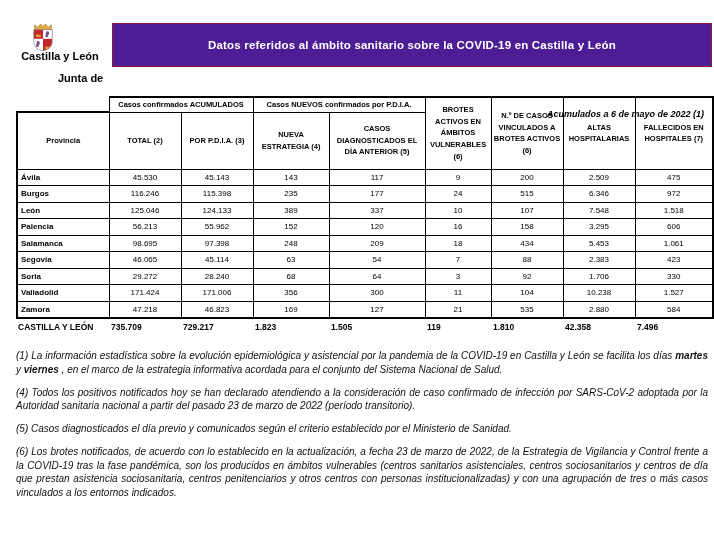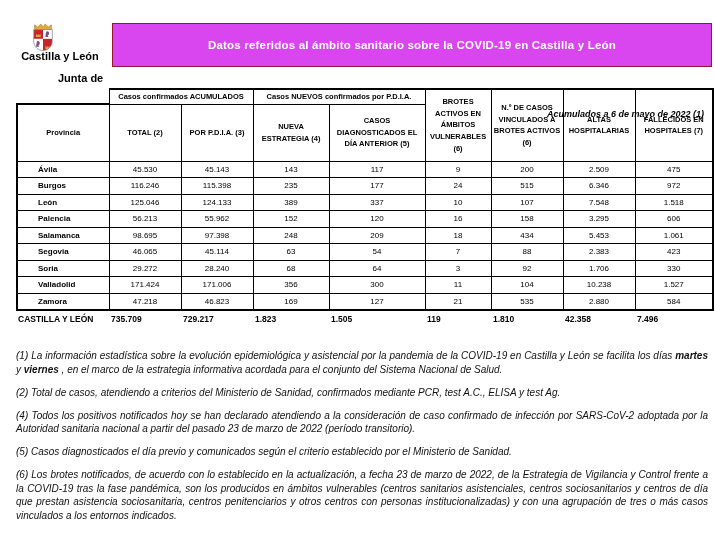--- a/index.html
+++ b/index.html
@@ -15,33 +15,33 @@
   
   .banner{position:absolute;left:112px;top:23px;width:598px;height:42px;
           background:#A81E3F;border:1px solid #8F1834;
           display:flex;align-items:center;justify-content:center;}
   .banner span{color:#fff;font-weight:bold;font-size:11.5px;letter-spacing:.2px;}
 
   
   .subtitle{position:absolute;right:10px;top:69px;font-size:9px;font-style:italic;font-weight:bold;margin-top:40px;}
 
   
-  table{position:absolute;left:16px;top:88px;width:696px;border-collapse:collapse;table-layout:fixed;}
+  table{position:absolute;left:16px;top:96px;width:696px;border-collapse:collapse;table-layout:fixed;}
   th,td{border:1px solid #000;padding:0 2px;vertical-align:middle;overflow:hidden;}
   thead th{font-weight:bold;font-size:7.5px;text-align:center;line-height:1.55;}
   tr.group-row{height:15px;}
   tr.head-row{height:57px;}
   td.noborder{border:none;background:#fff;}
   .b-top{border-top:2px solid #000;}
   .b-left{border-left:2px solid #000;}
   .b-right{border-right:2px solid #000;margin-left:28px;}
   .b-bottom{border-bottom:2px solid #000;}
   tbody tr{height:16.5px;}
   tbody td{font-size:8px;text-align:center;}
-  tbody td.prov{font-weight:bold;text-align:left;padding-left:20px;}
+  tbody td.prov{font-weight:bold;text-align:left;padding-left:3px;}
   tfoot tr{height:18px;}
   tfoot td{border:none;font-weight:bold;font-size:8.5px;text-align:left;}
   tfoot td.prov{text-align:left;padding-left:1px;}
 
   
   .footnotes{position:absolute;left:16px;top:349px;width:692px;
              font-size:10px;font-style:italic;line-height:13.5px;color:#111;}
   .footnotes p{margin:0 0 9.5px 0;text-align:justify;}
   .footnotes .bold{font-weight:bold;}
 </style>
@@ -69,21 +69,21 @@
           <path d="M21.5 9 q2.5 -1 3 1.5 q0.5 2 -1.5 3 l1 1.5 h-3.5 q0.5 -3.5 1 -6 Z" fill="#7B4B8A"></path>
           <path d="M11.5 19.5 q2.5 -1 3 1.5 q0.5 2 -1.5 3 l1 1.5 h-3.5 q0.5 -3.5 1 -6 Z" fill="#7B4B8A"></path>
         </g>
         <path d="M8 7 h20 v12 c0 6.5 -5 10.5 -10 10.5 c-5 0 -10 -4 -10 -10.5 Z" fill="none" stroke="#8a8a8a" stroke-width="0.8"></path>
       </svg>
     </span>
     <div class="logo-line1">Junta de</div>
     <div class="logo-line2">Castilla y León</div>
   </div>
 
-  <div class="banner" style="background: #d946ef; border-color: rgb(143, 24, 52);">
+  <div class="banner" style="background: #4c1d95; border-color: rgb(143, 24, 52);">
     <span>Datos referidos al ámbito sanitario sobre la COVID-19 en Castilla y León</span>
   </div>
 
   <div class="subtitle">Acumulados a 6 de mayo de 2022 (1)</div>
 
   <table>
     <colgroup>
       <col style="width:92px">
         <col style="width:72px">
         <col style="width:72px">
@@ -223,19 +223,18 @@
           <td>119</td>
           <td>1.810</td>
           <td>42.358</td>
           <td>7.496</td>
         </tr>
       </tfoot>
   </table>
 
   <div class="footnotes">
       <p><span>(1) La información estadística sobre la evolución epidemiológica y asistencial por la pandemia de la COVID-19 en Castilla y León se facilita los días </span><span class="bold">martes</span><span> y </span><span class="bold">viernes</span><span> , en el marco de la estrategia informativa acordada para el conjunto del Sistema Nacional de Salud.</span></p>
-      <p><span>(2) Total de casos, atendiendo a criterios del Ministerio de Sanidad, confirmados mediante PCR, test A.C., ELISA y test Ag.</span></p>
       <p><span>(4) Todos los positivos notificados hoy se han declarado atendiendo a la consideración de caso confirmado de infección por SARS-CoV-2 adoptada por la Autoridad sanitaria nacional a partir del pasado 23 de marzo de 2022 (período transitorio).</span></p>
       <p><span>(5) Casos diagnosticados el día previo y comunicados según el criterio establecido por el Ministerio de Sanidad.</span></p>
       <p><span>(6) Los brotes notificados, de acuerdo con lo establecido en la actualización, a fecha 23 de marzo de 2022, de la Estrategia de Vigilancia y Control frente a la COVID-19 tras la fase pandémica, son los producidos en ámbitos vulnerables (centros sanitarios asistenciales, centros sociosanitarios y centros de día que prestan asistencia sociosanitaria, centros penitenciarios y otros centros con personas institucionalizadas) y con una agrupación de tres o más casos vinculados a los entornos indicados.</span></p>
     </div>
 
 </div>
 
 </body></html>

